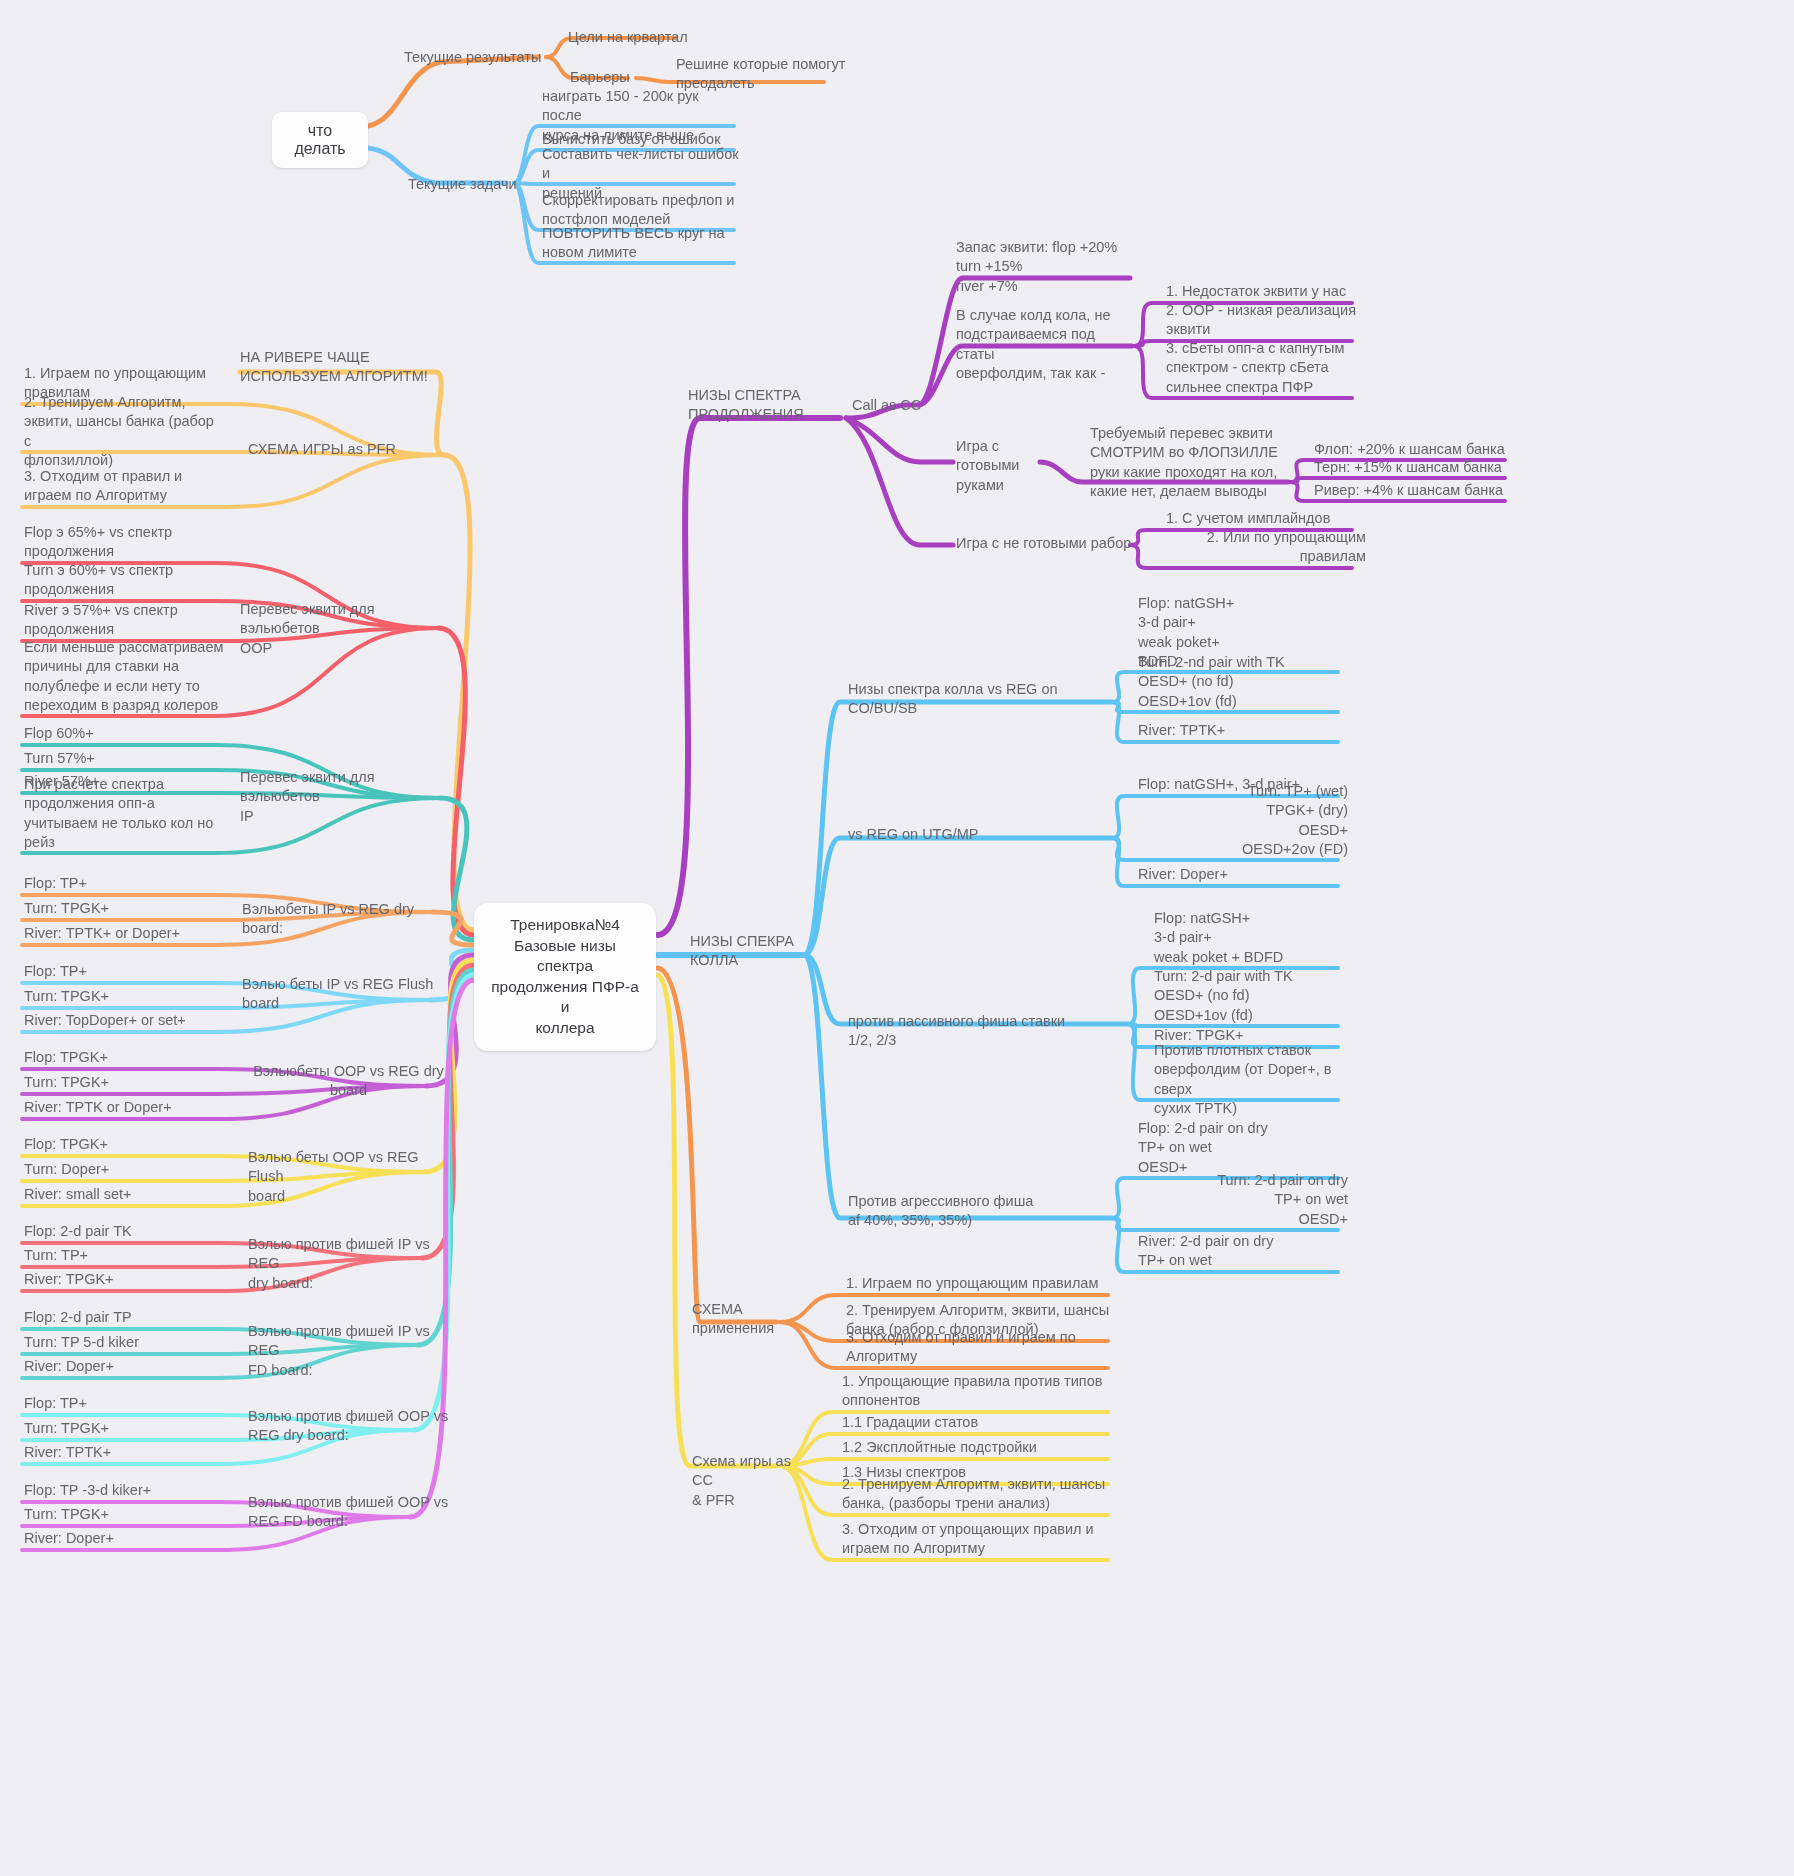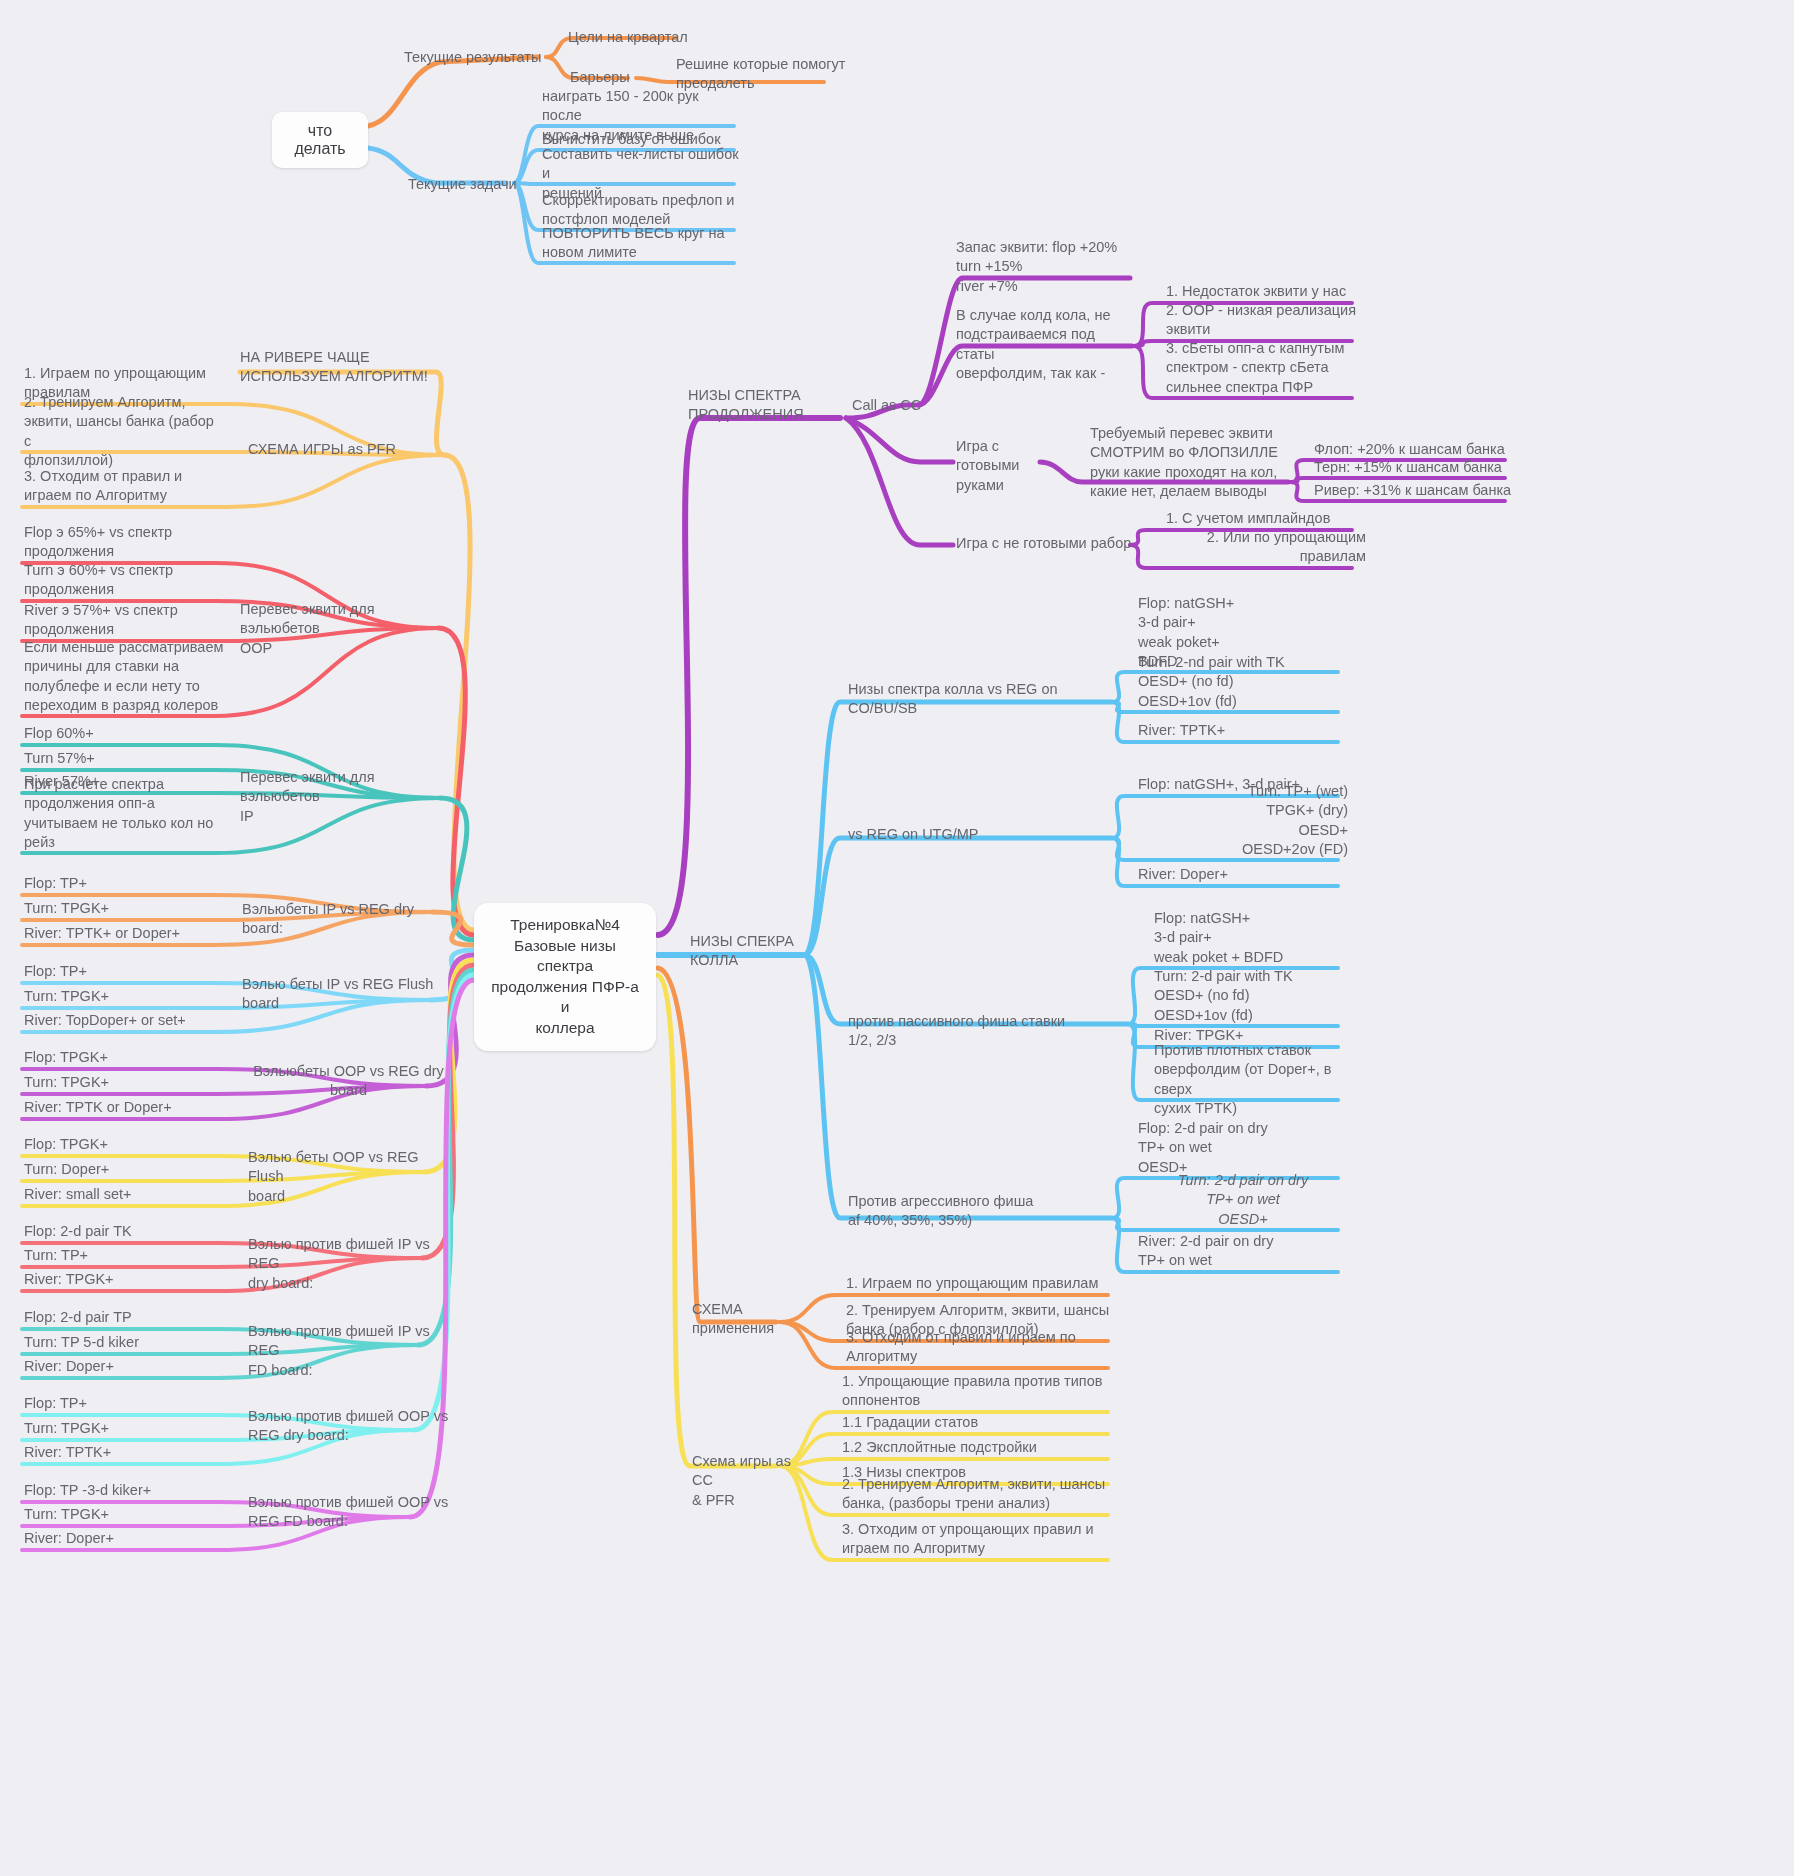--- a/index.html
+++ b/index.html
@@ -253,21 +253,21 @@
 сильнее спектра ПФР</div>
       <div class="node " style="left: 956px; top: 437px; width: 80px; text-align: left; font-size: 14.5px;">Игра с
 готовыми
 руками</div>
       <div class="node " style="left: 1090px; top: 424px; width: 200px; text-align: left; font-size: 14.5px;">Требуемый перевес эквити
 СМОТРИМ во ФЛОПЗИЛЛЕ
 руки какие проходят на кол,
 какие нет, делаем выводы</div>
       <div class="node " style="left: 1314px; top: 440px; width: 200px; text-align: left; font-size: 14.5px;">Флоп: +20% к шансам банка</div>
       <div class="node " style="left: 1314px; top: 458px; width: 200px; text-align: left; font-size: 14.5px;">Терн: +15% к шансам банка</div>
-      <div class="node " style="left: 1314px; top: 481px; width: 200px; text-align: left; font-size: 14.5px;">Ривер: +31% к шансам банка</div>
+      <div class="node " style="left: 1314px; top: 481px; width: 200px; text-align: left; font-size: 14.5px;">Ривер: +4% к шансам банка</div>
       <div class="node " style="left: 956px; top: 534px; width: 180px; text-align: left; font-size: 14.5px;">Игра с не готовыми рабор</div>
       <div class="node " style="left: 1166px; top: 509px; width: 200px; text-align: left; font-size: 14.5px;">1. С учетом имплайндов</div>
       <div class="node " style="left: 1166px; top: 528px; width: 200px; text-align: right; font-size: 14.5px;">2. Или по упрощающим
 правилам</div>
       <div class="node " style="left: 690px; top: 932px; width: 130px; text-align: left; font-size: 14.5px;">НИЗЫ СПЕКРА
 КОЛЛА</div>
       <div class="node " style="left: 848px; top: 680px; width: 270px; text-align: left; font-size: 14.5px;">Низы спектра колла vs REG on CO/BU/SB</div>
       <div class="node " style="left: 1138px; top: 594px; width: 210px; text-align: left; font-size: 14.5px;">Flop: natGSH+
         3-d pair+
         weak poket+
@@ -292,21 +292,21 @@
         OESD+1ov (fd)</div>
       <div class="node " style="left: 1154px; top: 1026px; width: 210px; text-align: left; font-size: 14.5px;">River: TPGK+</div>
       <div class="node " style="left: 1154px; top: 1041px; width: 210px; text-align: left; font-size: 14.5px;">Против плотных ставок
 оверфолдим (от Doper+, в сверх
 сухих TPTK)</div>
       <div class="node " style="left: 848px; top: 1192px; width: 200px; text-align: left; font-size: 14.5px;">Против агрессивного фиша
 af 40%, 35%, 35%)</div>
       <div class="node " style="left: 1138px; top: 1119px; width: 210px; text-align: left; font-size: 14.5px;">Flop: 2-d pair on dry
         TP+ on wet
         OESD+</div>
-      <div class="node " style="left: 1138px; top: 1171px; width: 210px; text-align: center; font-size: 14.5px; font-style: italic;">Turn: 2-d pair on dry
+      <div class="node " style="left: 1138px; top: 1171px; width: 210px; text-align: right; font-size: 14.5px;">Turn: 2-d pair on dry
         TP+ on wet
         OESD+</div>
       <div class="node " style="left: 1138px; top: 1232px; width: 210px; text-align: left; font-size: 14.5px;">River: 2-d pair on dry
         TP+ on wet</div>
       <div class="node " style="left: 692px; top: 1300px; width: 110px; text-align: left; font-size: 14.5px;">СХЕМА
 применения</div>
       <div class="node " style="left: 846px; top: 1274px; width: 270px; text-align: left; font-size: 14.5px;">1. Играем по упрощающим правилам</div>
       <div class="node " style="left: 846px; top: 1301px; width: 270px; text-align: left; font-size: 14.5px;">2. Тренируем Алгоритм, эквити, шансы
 банка (рабор с флопзиллой)</div>
       <div class="node " style="left: 846px; top: 1328px; width: 270px; text-align: left; font-size: 14.5px;">3. Отходим от правил и играем по

